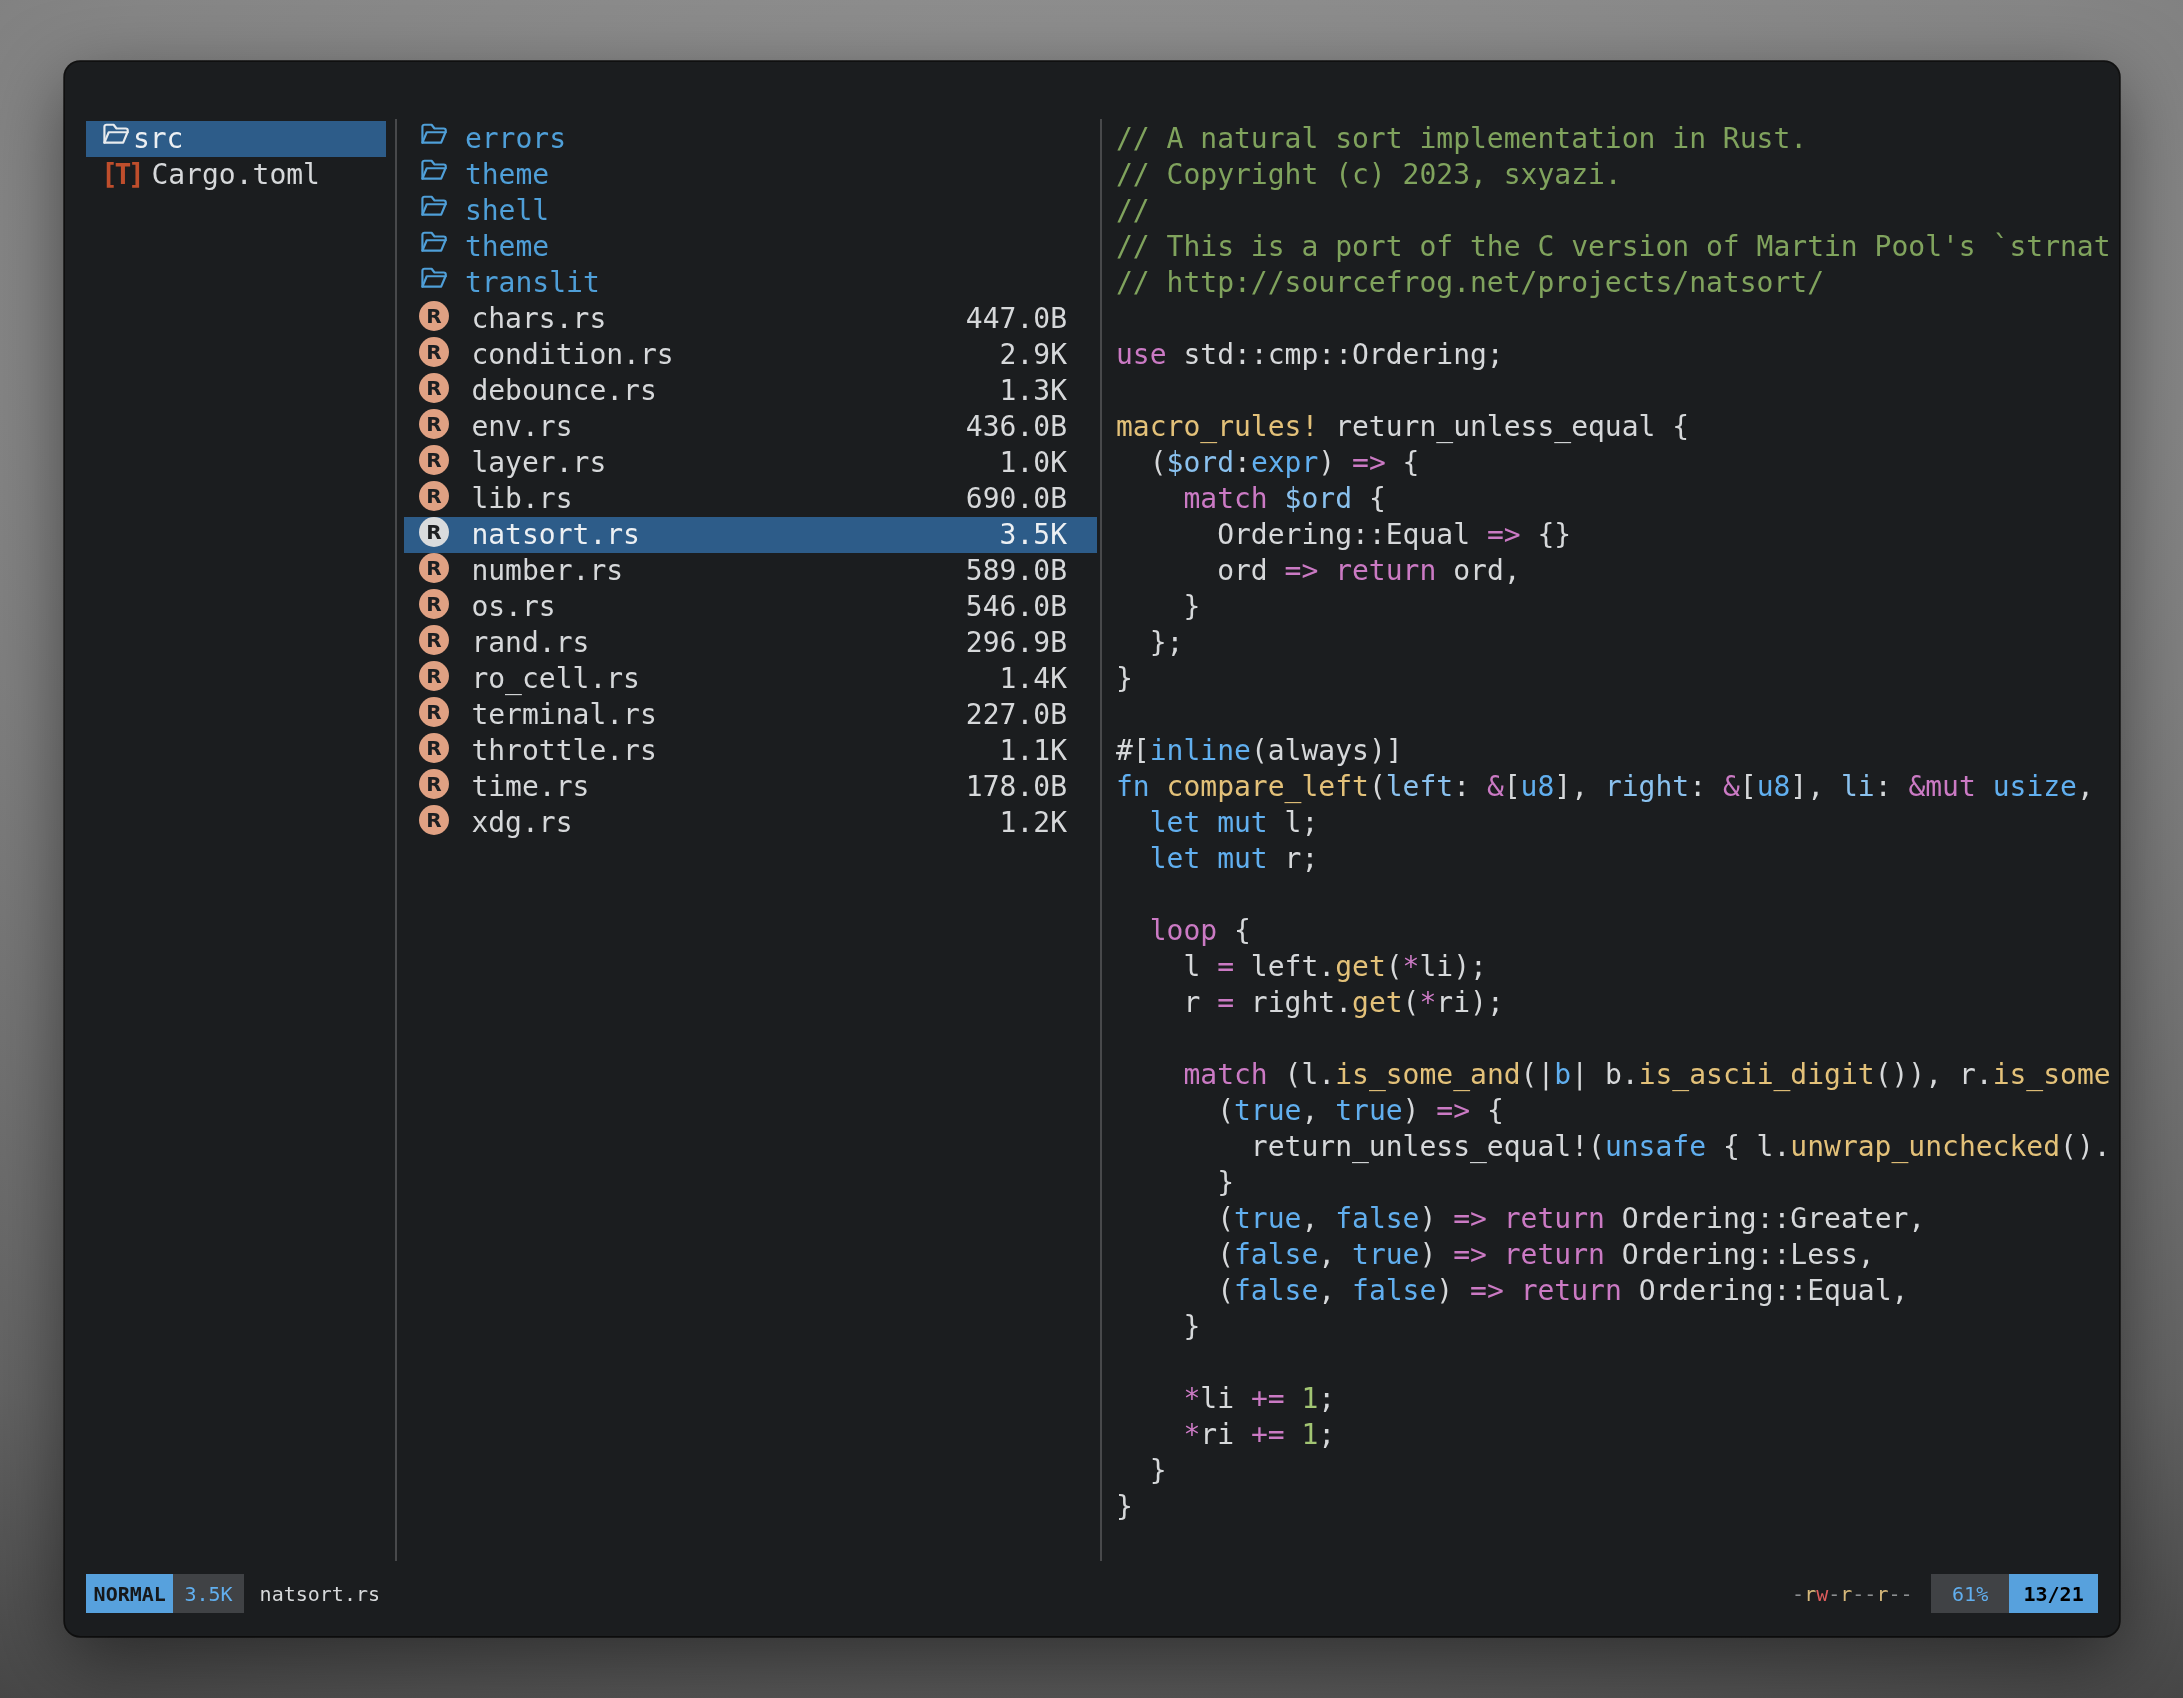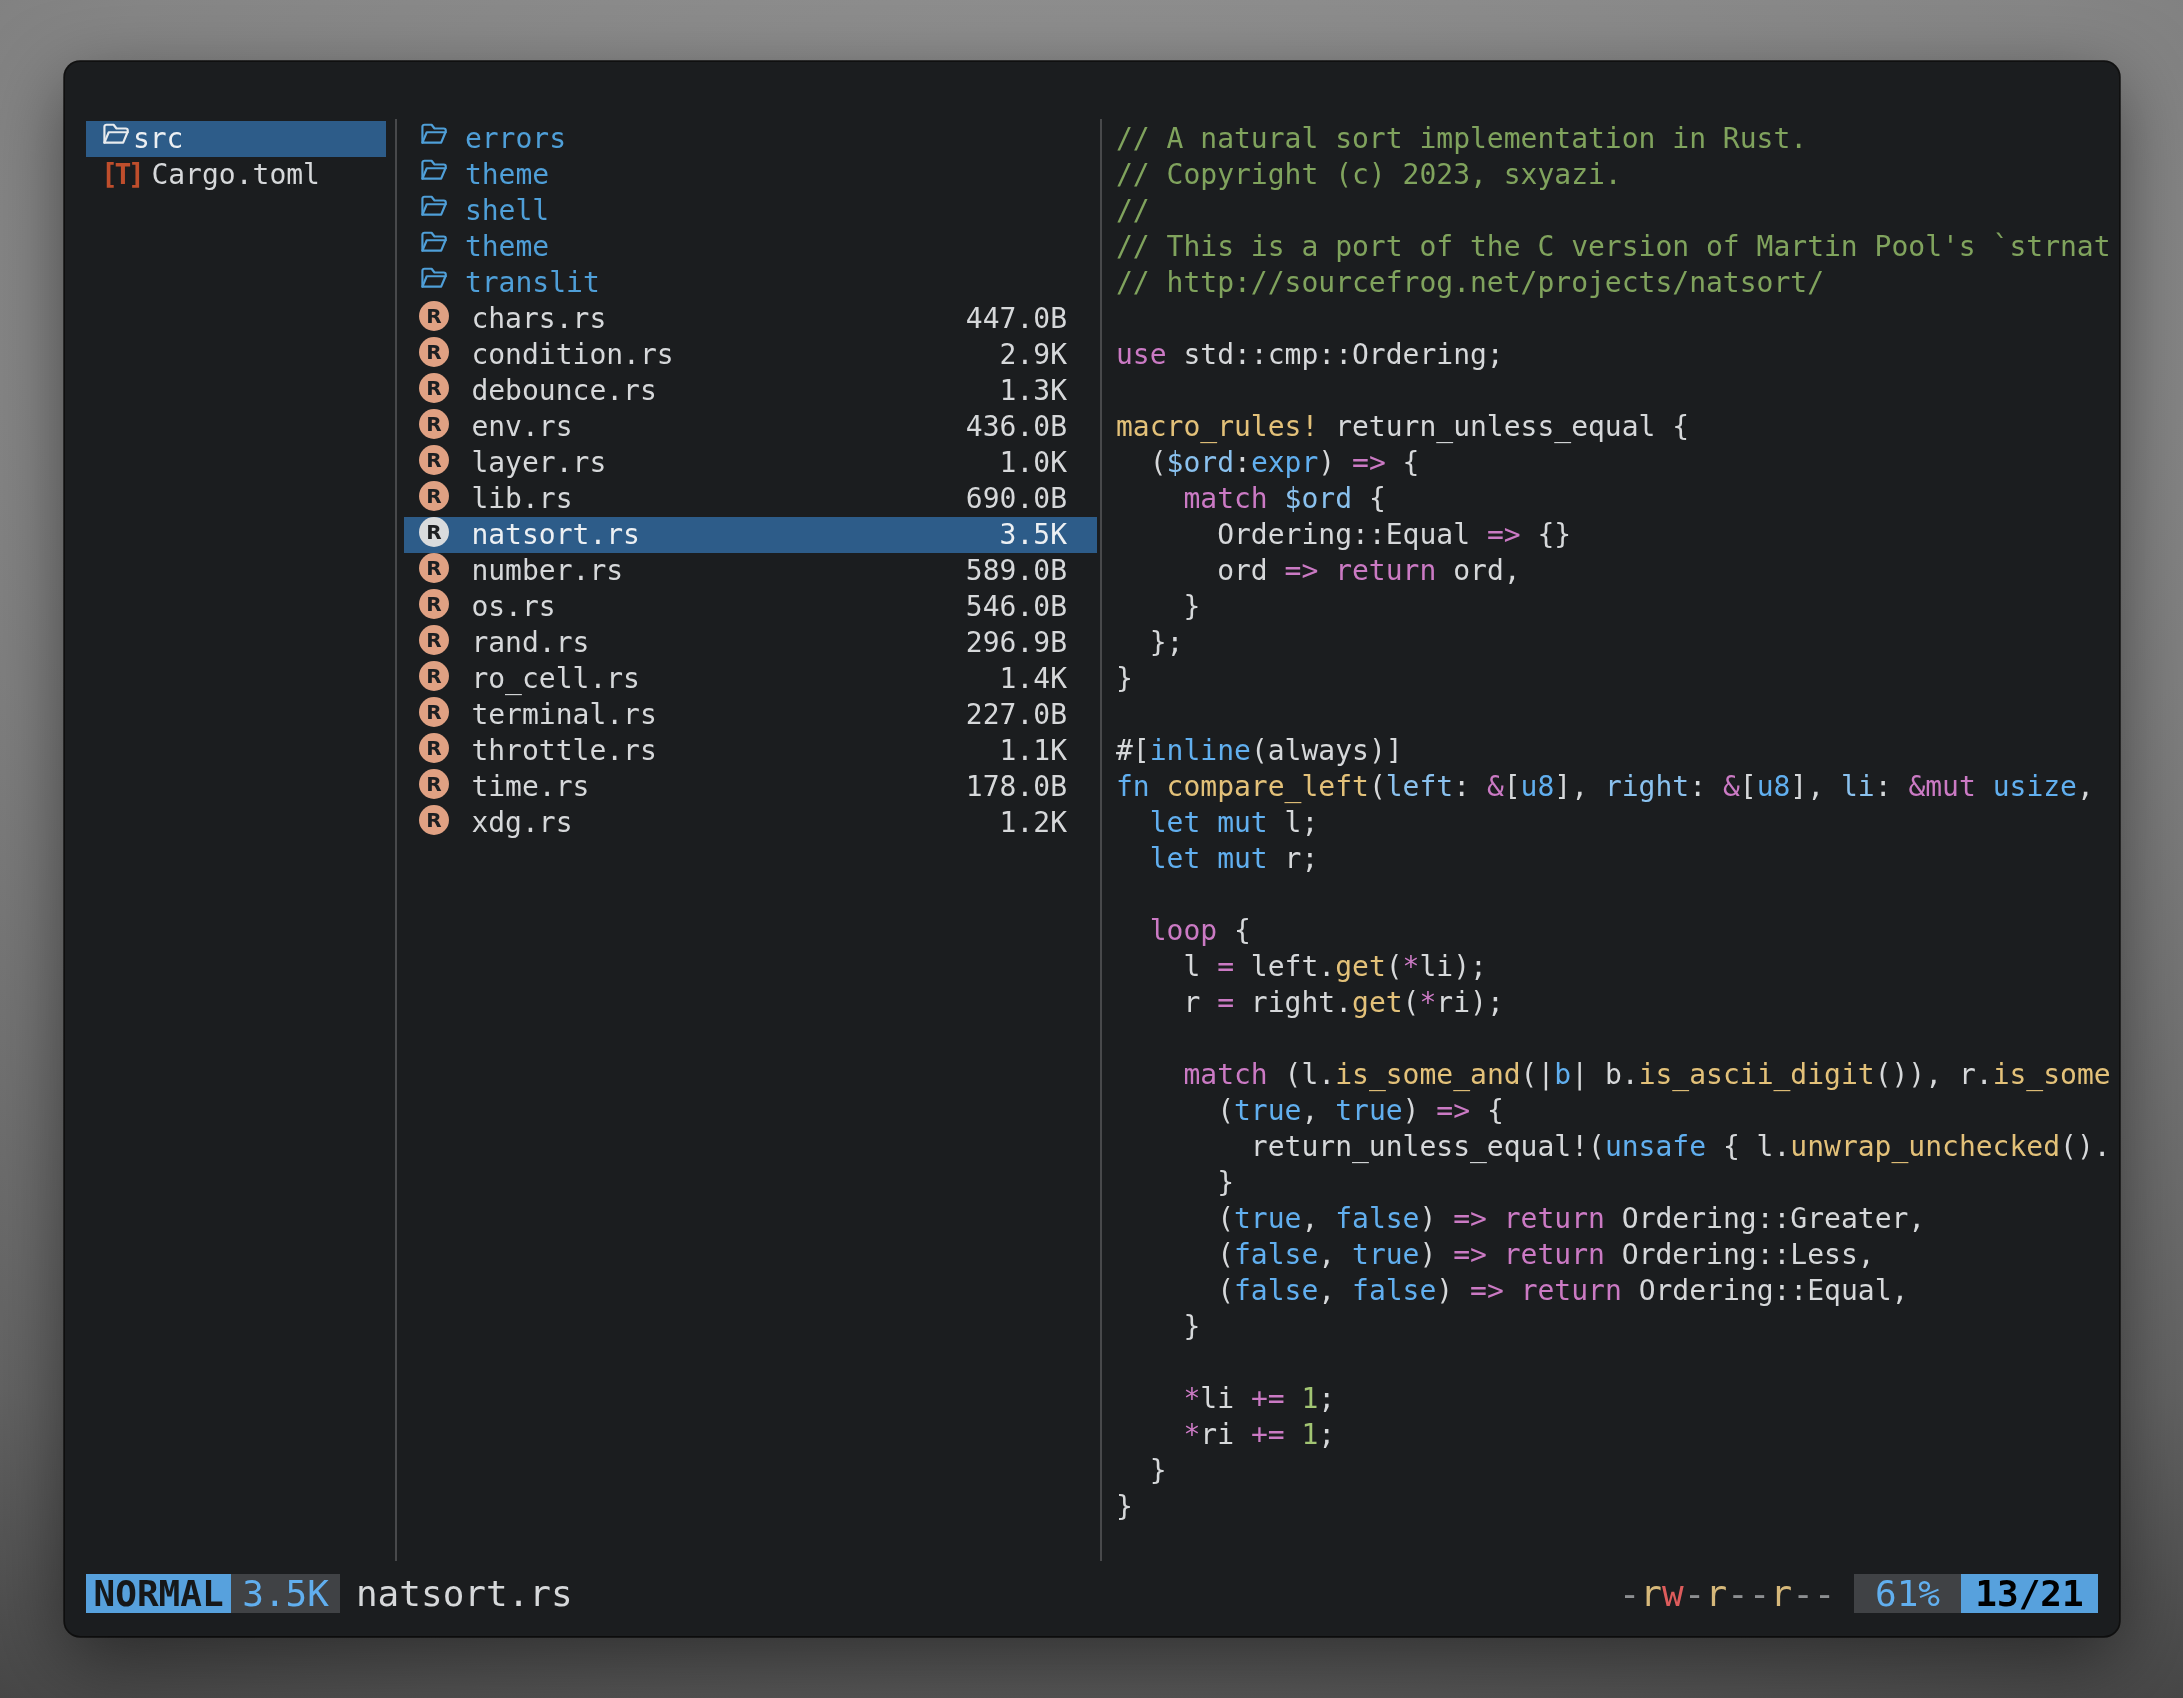--- a/index.html
+++ b/index.html
@@ -63,21 +63,21 @@
   .tok-c{color:var(--comment-green)}
   .tok-k{color:var(--keyword-pink)}
   .tok-b{color:var(--keyword-blue)}
   .tok-v{color:var(--param-blue)}
   .tok-f{color:var(--function-yellow)}
   .tok-n{color:var(--number-green)}
   .tok-w{color:#d6d8da}
 
   .statusbar{
     position:absolute;left:21px;top:1512px;width:2012px;height:39px;
-    display:flex;align-items:center;font-size:36px;white-space:nowrap;
+    display:flex;align-items:center;font-size:20px;white-space:nowrap;
   }
   .chip{display:inline-flex;align-items:center;height:39px;}
   .mode{background:var(--accent-blue);color:#16181a;font-weight:bold;padding:0 7.6px;}
   .sizechip{background:var(--chip-gray-bg);color:var(--chip-blue-text);padding:0 11px;}
   .filename{margin-left:16px;color:#d6d8da;}
   .sb-spacer{flex:1}
   .perms{margin-right:18.5px;letter-spacing:0;text-align:right;}
   .perm-d{color:#8d8f91}
   .perm-y{color:var(--perm-yellow)}
   .perm-r{color:var(--perm-red)}

